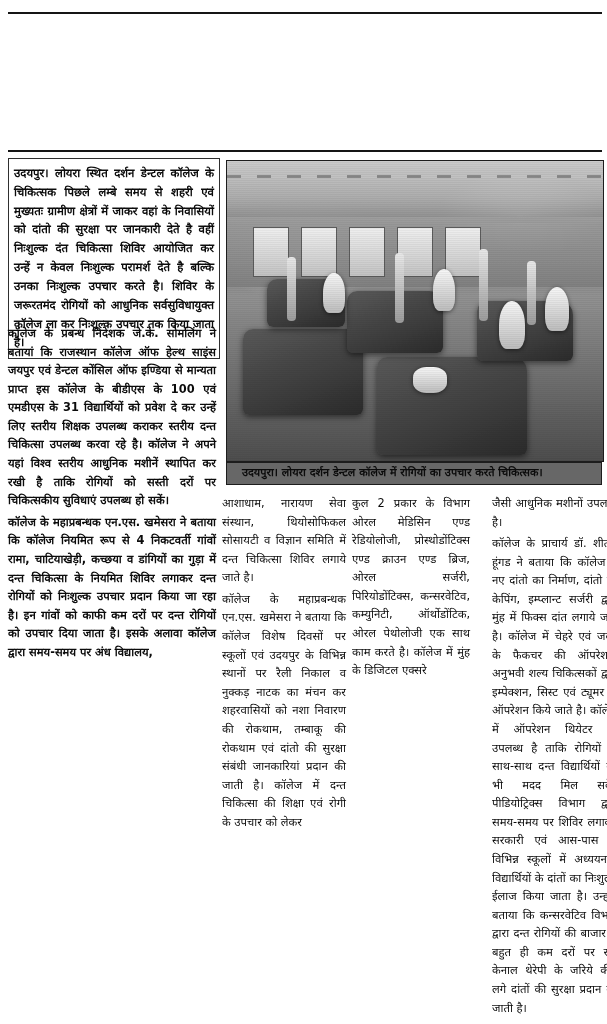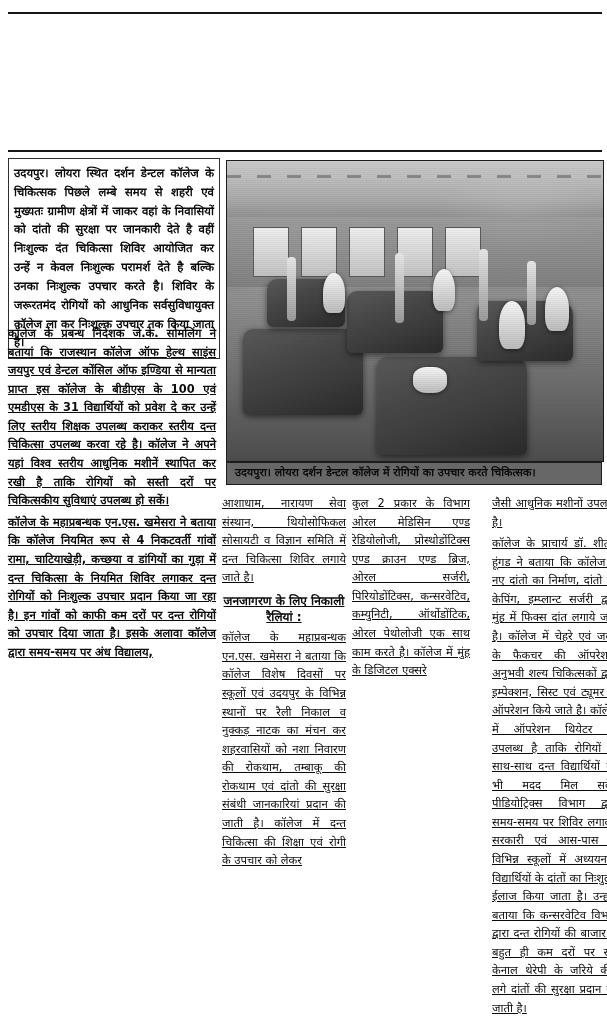--- a/index.html
+++ b/index.html
@@ -162,21 +162,21 @@
     position: absolute;
     left: 218px;
     top: 304px;
     width: 376px;
     border: 1px solid #222;
     background: #ef4444;
     font-family: "DejaVu Sans", sans-serif;
     font-weight: bold;
     font-size: 11px;
     line-height: 1.35;
-    padding: 3px 8px;
+    padding: 3px 15px;
     color: #111;
     box-sizing: border-box;
     white-space: nowrap;
     overflow: hidden;
   }
 
   
   .cols {
     position: absolute;
     left: 0;
@@ -186,21 +186,20 @@
   }
   .col {
     position: absolute;
     top: 0;
     width: 140px;
     font-family: "DejaVu Sans", sans-serif;
     font-size: 11.4px;
     line-height: 1.63;
     text-align: justify;
     color: #111;
-    text-decoration: underline;
   }
   .col.c1 { left: 0;   width: 208px; top: -170px; height: 692px; }
   .col.c2 { left: 214px; width: 124px; }
   .col.c3 { left: 344px; width: 118px; }
   .col.c4 { left: 484px; width: 126px; }
 
   .subhead {
     font-family: "DejaVu Sans", sans-serif;
     font-weight: bold;
     font-size: 12px;
@@ -268,21 +267,20 @@
 
     <div class="cols">
 
       <div class="col c1">
         <p class="para b">कॉलेज के प्रबन्ध निदेशक जे.के. सोमलिंग ने बतायां कि राजस्थान कॉलेज ऑफ हेल्थ साइंस जयपुर एवं डेन्टल कोंसिल ऑफ इण्डिया से मान्यता प्राप्त इस कॉलेज के बीडीएस के 100 एवं एमडीएस के 31 विद्यार्थियों को प्रवेश दे कर उन्हें लिए स्तरीय शिक्षक उपलब्ध कराकर स्तरीय दन्त चिकित्सा उपलब्ध करवा रहे है। कॉलेज ने अपने यहां विश्व स्तरीय आधुनिक मशीनें स्थापित कर रखी है ताकि रोगियों को सस्ती दरों पर चिकित्सकीय सुविधाएं उपलब्ध हो सकें।</p>
         <p class="para b">कॉलेज के महाप्रबन्धक एन.एस. खमेसरा ने बताया कि कॉलेज नियमित रूप से 4 निकटवर्ती गांवों रामा, चाटियाखेड़ी, कच्छया व डांगियों का गुड़ा में दन्त चिकित्सा के नियमित शिविर लगाकर दन्त रोगियों को निःशुल्क उपचार प्रदान किया जा रहा है। इन गांवों को काफी कम दरों पर दन्त रोगियों को उपचार दिया जाता है। इसके अलावा कॉलेज द्वारा समय-समय पर अंध विद्यालय,</p>
       </div>
 
       <div class="col c2">
         <p class="para">आशाधाम, नारायण सेवा संस्थान, थियोसोफिकल सोसायटी व विज्ञान समिति में दन्त चिकित्सा शिविर लगाये जाते है।</p>
-        <div class="subhead">जनजागरण के लिए निकाली रैलियां :</div>
         <p class="para">कॉलेज के महाप्रबन्धक एन.एस. खमेसरा ने बताया कि कॉलेज विशेष दिवसों पर स्कूलों एवं उदयपुर के विभिन्न स्थानों पर रैली निकाल व नुक्कड़ नाटक का मंचन कर शहरवासियों को नशा निवारण की रोकथाम, तम्बाकू की रोकथाम एवं दांतो की सुरक्षा संबंधी जानकारियां प्रदान की जाती है। कॉलेज में दन्त चिकित्सा की शिक्षा एवं रोगी के उपचार को लेकर</p>
       </div>
 
       <div class="col c3">
         <p class="para">कुल 2 प्रकार के विभाग ओरल मेडिसिन एण्ड रेडियोलोजी, प्रोस्थोडोंटिक्स एण्ड क्राउन एण्ड ब्रिज, ओरल सर्जरी, पिरियोडोंटिक्स, कन्सरवेटिव, कम्युनिटी, ऑर्थोडोंटिक, ओरल पेथोलोजी एक साथ काम करते है। कॉलेज में मुंह के डिजिटल एक्सरे</p>
       </div>
 
       <div class="col c4">
         <p class="para">जैसी आधुनिक मशीनों उपलब्ध है।</p>
         <p class="para">कॉलेज के प्राचार्य डॉ. शीतल हूंगड ने बताया कि कॉलेज में नए दांतो का निर्माण, दांतो पर केपिंग, इम्प्लान्ट सर्जरी द्वारा मुंह में फिक्स दांत लगाये जाते है। कॉलेज में चेहरे एवं जबड़े के फैकचर की ऑपरेशन, अनुभवी शल्य चिकित्सकों द्वारा इम्पेक्शन, सिस्ट एवं ट्यूमर के ऑपरेशन किये जाते है। कॉलेज में ऑपरेशन थियेटर भी उपलब्ध है ताकि रोगियों के साथ-साथ दन्त विद्यार्थियों को भी मदद मिल सकें। पीडियोट्रिक्स विभाग द्वारा समय-समय पर शिविर लगाकर सरकारी एवं आस-पास के विभिन्न स्कूलों में अध्ययनरत विद्यार्थियों के दांतों का निःशुल्क ईलाज किया जाता है। उन्होंने बताया कि कन्सरवेटिव विभाग द्वारा दन्त रोगियों की बाजार से बहुत ही कम दरों पर रूट केनाल थेरेपी के जरिये कीड़े लगे दांतों की सुरक्षा प्रदान की जाती है।</p>

